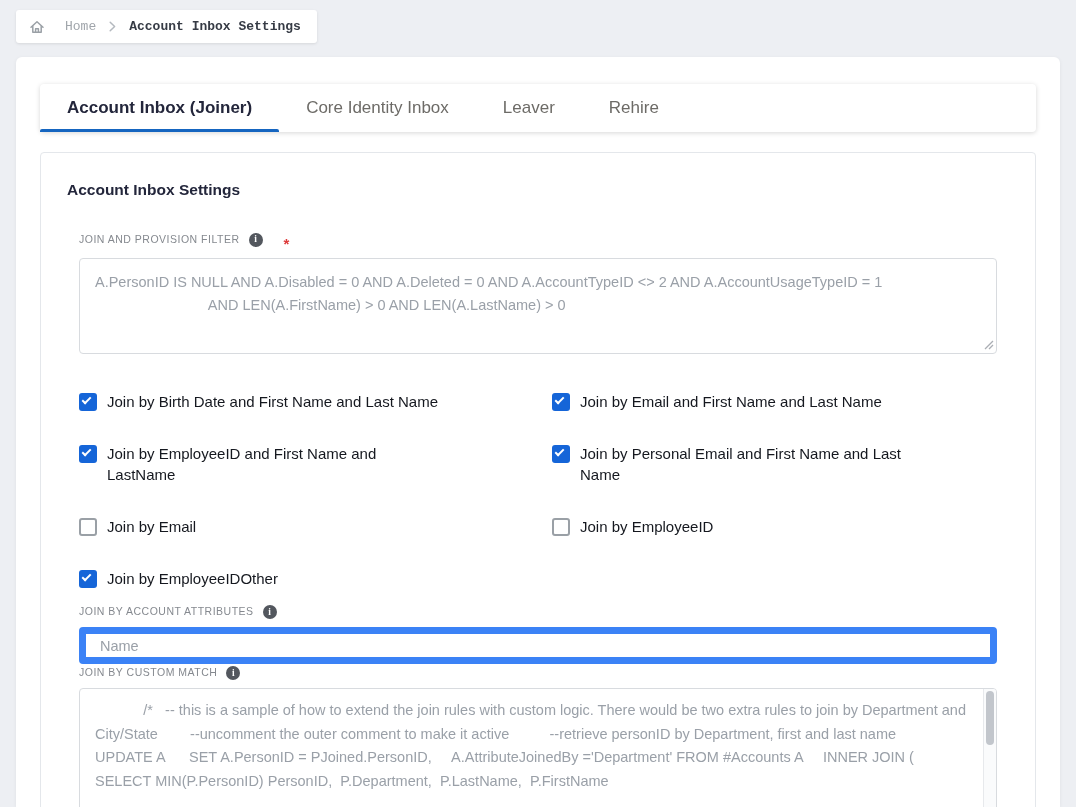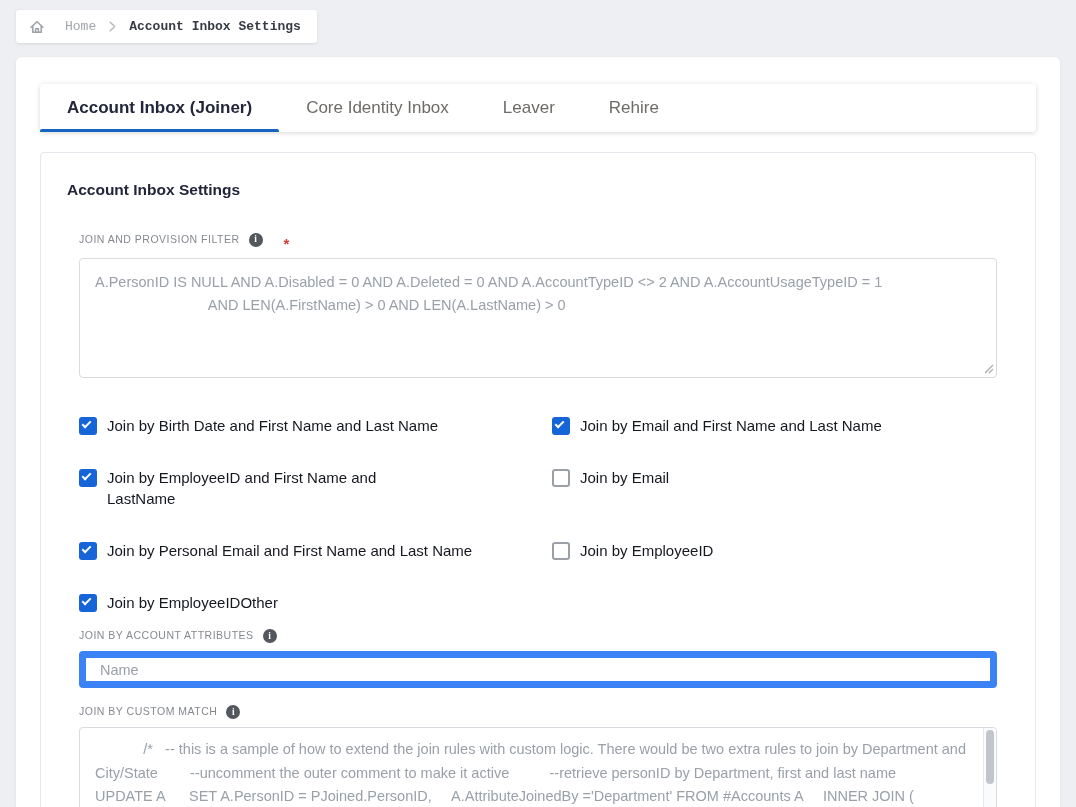--- a/index.html
+++ b/index.html
@@ -56,21 +56,21 @@
     position:absolute; left:24px; top:95px; width:996px; height:840px;
     background:#fff; border:1px solid #e4e7eb; border-radius:4px;
     padding:28px 26px 0 26px; overflow:hidden;
   }
   .panel-title { font-size:15.5px; font-weight:700; color:#23263b; }
   .fields { margin:0 12px; }
 
   .field-label-row { display:flex; align-items:flex-start; margin-bottom:8px; }
   .row-filter  { margin-top:34px; }
   .row-attrs   { margin-top:16px; }
-  .row-custom  { margin-top:17px; }
+  .row-custom  { margin-top:2px; }
   .field-label {
     font-size:10.5px; letter-spacing:.5px; color:#85898f; font-weight:500;
   }
   .info-icon {
     width:14px; height:14px; border-radius:50%;
     background:#53575e; color:#fff;
     display:inline-flex; align-items:center; justify-content:center;
     margin-left:9px; cursor:pointer; flex:0 0 14px;
   }
   .info-icon::after {
@@ -83,21 +83,21 @@
   }
 
   .box-wrap { position:relative; }
   textarea.sql-box {
     display:block; width:100%;
     border:1px solid #d8dbdf; border-radius:4px;
     background:#fff; outline:none; resize:none; overflow:hidden;
     font-family:"Liberation Sans","DejaVu Sans",sans-serif;
     font-size:14.5px; line-height:1.62; color:#9aa0a8;
   }
-  .filter-box { height:120px; padding:12px 15px; }
+  .filter-box { height:96px; padding:12px 15px; }
   .custom-box { height:150px; padding:10px 28px 10px 15px; }
 
   .resize-grip { position:absolute; right:3px; bottom:4px; line-height:0; }
 
   .fake-scrollbar {
     position:absolute; top:1px; right:1px; bottom:1px; width:13px;
     background:#fafbfc; border-left:1px solid #e7e9ec;
     border-radius:0 3px 3px 0;
   }
   .fake-scrollbar .thumb {
@@ -206,29 +206,29 @@
         </label>
 
         <label class="cb-item">
           <span class="cb-box" data-checked="true">
               <span class="cb-tick"></span>
             </span>
           <span class="cb-label">Join by EmployeeID and First Name and LastName</span>
         </label>
 
         <label class="cb-item">
+          <span class="cb-box" data-checked="true">
+              <span class="cb-tick"></span>
+            </span>
+          <span class="cb-label">Join by Personal Email and First Name and Last Name</span>
+        </label>
+
+        <label class="cb-item">
           <span class="cb-box" data-checked="false"></span>
           <span class="cb-label">Join by Email</span>
-        </label>
-
-        <label class="cb-item">
-          <span class="cb-box" data-checked="true">
-              <span class="cb-tick"></span>
-            </span>
-          <span class="cb-label">Join by Personal Email and First Name and Last Name</span>
         </label>
 
         <label class="cb-item">
           <span class="cb-box" data-checked="false"></span>
           <span class="cb-label">Join by EmployeeID</span>
         </label>
 
         <label class="cb-item">
           <span class="cb-box" data-checked="true">
               <span class="cb-tick"></span>

